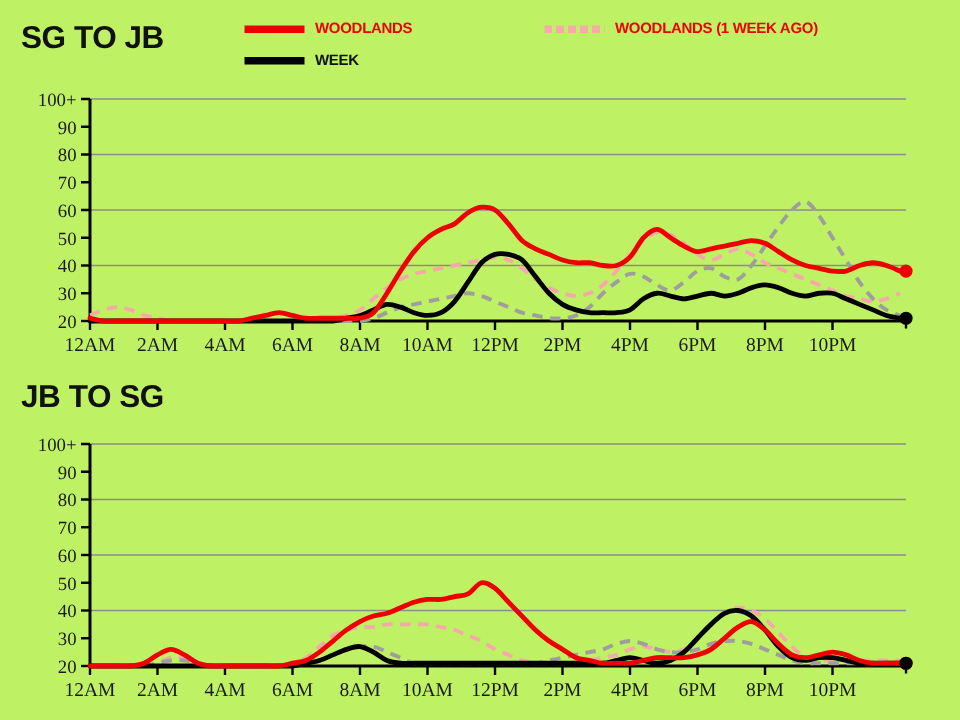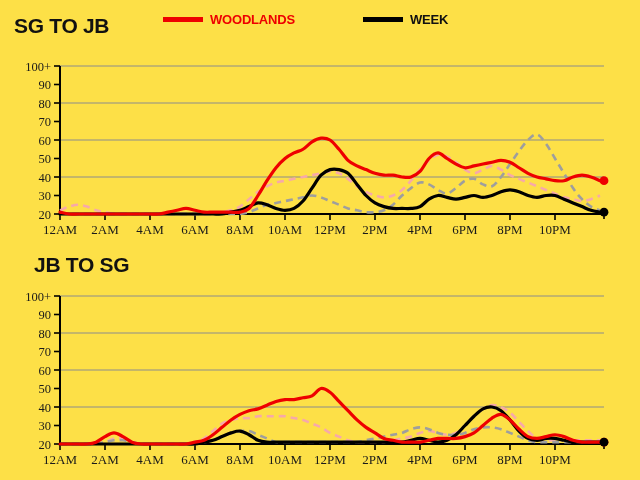--- a/index.html
+++ b/index.html
@@ -11,40 +11,40 @@
     width: 640px;
     height: 480px;
     font-family: "Liberation Sans", sans-serif;
     overflow: hidden;
     position: relative;
   }
   .app {
     width: 640px;
     height: 480px;
     position: relative;
-    background: #fde047;
+    background: #bef264;
   }
 
   
   .legend-block {
     position: absolute;
     left: 0; top: 0;
     width: 640px;
     height: 56px;
   }
   .chart-title {
     position: absolute;
     font-family: "Liberation Sans", sans-serif;
     font-weight: bold;
     font-size: 21px;
     letter-spacing: -0.3px;
     color: #111111;
   }
   #title-top { left: 14px; top: 14px; }
-  #title-bottom { left: 14px; top: 253px; margin-left: 20px; }
+  #title-bottom { left: 14px; top: 253px; }
 
   .legend {
     position: absolute;
     left: 163px;
     top: 9px;
     width: 470px;
     display: grid;
     grid-template-columns: 200px 270px;
     grid-template-rows: 21px 21px;
     align-items: center;
@@ -68,21 +68,21 @@
       #f6aaaa 0px, #f6aaaa 5px, transparent 5px, transparent 8px);
   }
   .sw-dash-gray {
     height: 5px;
     background-image: repeating-linear-gradient(to right,
       #9a9a9a 0px, #9a9a9a 5px, transparent 5px, transparent 8px);
   }
   .legend-label {
     font-family: "Liberation Sans", sans-serif;
     font-weight: bold;
-    font-size: 13px;
+    font-size: 10px;
     letter-spacing: -0.2px;
     line-height: 1;
   }
   .lbl-red  { color: #ee0000; }
   .lbl-black{ color: #111111; }
   .lbl-dred { color: #ee0000; }
   .lbl-gray { color: #444444; }
 
   
   .panel {
@@ -128,20 +128,24 @@
 
 <div class="app">
 
   <div class="chart-title" id="title-top">SG TO JB</div>
 
   <div class="legend-block">
     <div class="legend">
       <div class="legend-item">
         <span class="legend-swatch sw-solid-red"></span>
         <span class="legend-label lbl-red">WOODLANDS</span>
+      </div>
+      <div class="legend-item">
+        <span class="legend-swatch sw-dash-red"></span>
+        <span class="legend-label lbl-dred">WOODLANDS (1 WEEK AGO)</span>
       </div>
       <div class="legend-item">
         <span class="legend-swatch sw-solid-black"></span>
         <span class="legend-label lbl-black">WEEK</span>
       </div>
     </div>
   </div>
 
   <div class="panel" id="panel-top">
     <svg width="640" height="185" id="svg-top">

